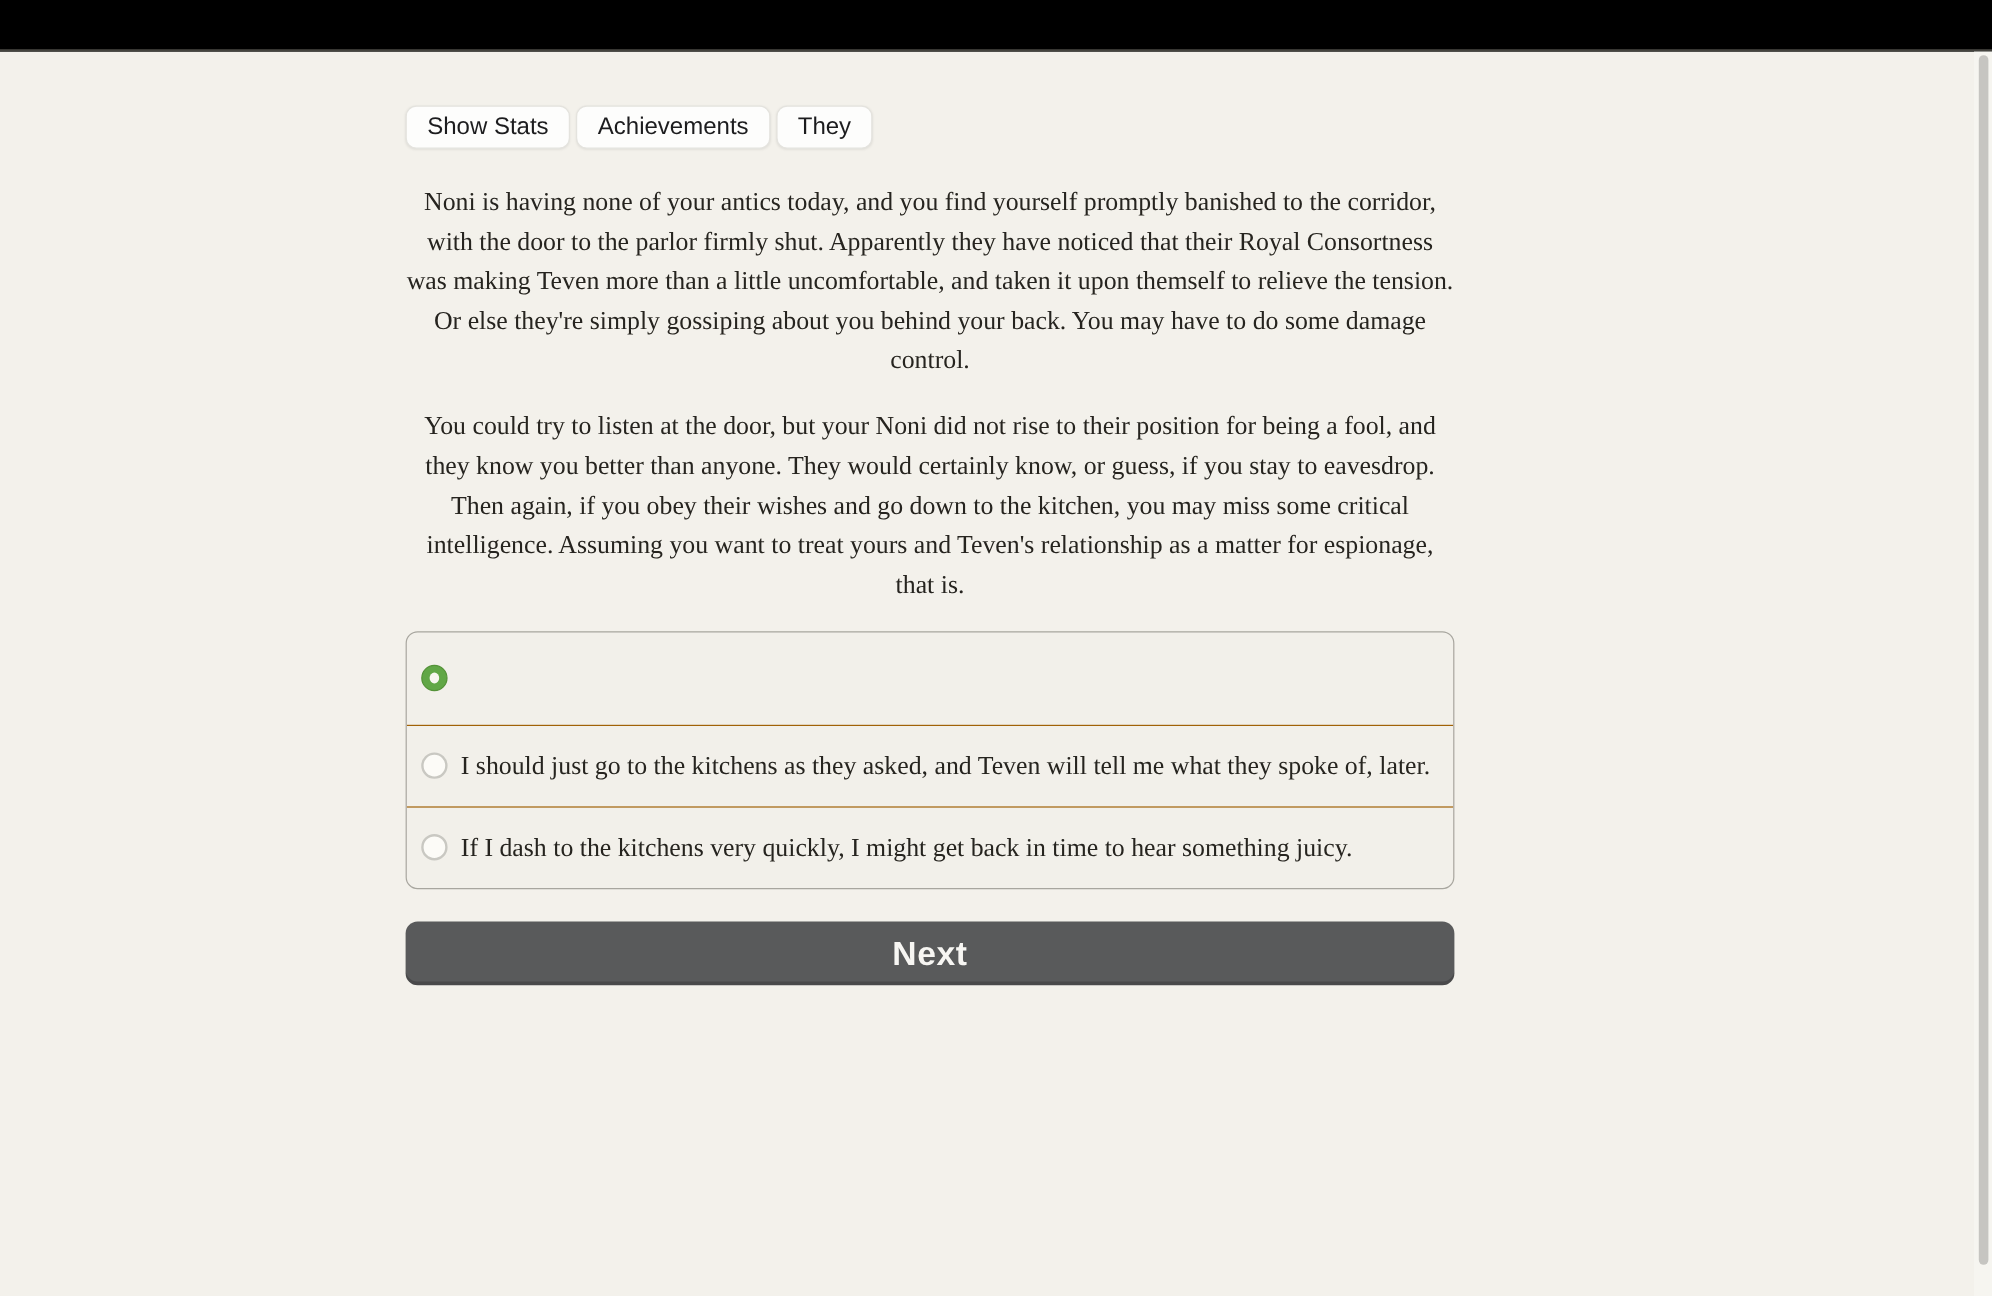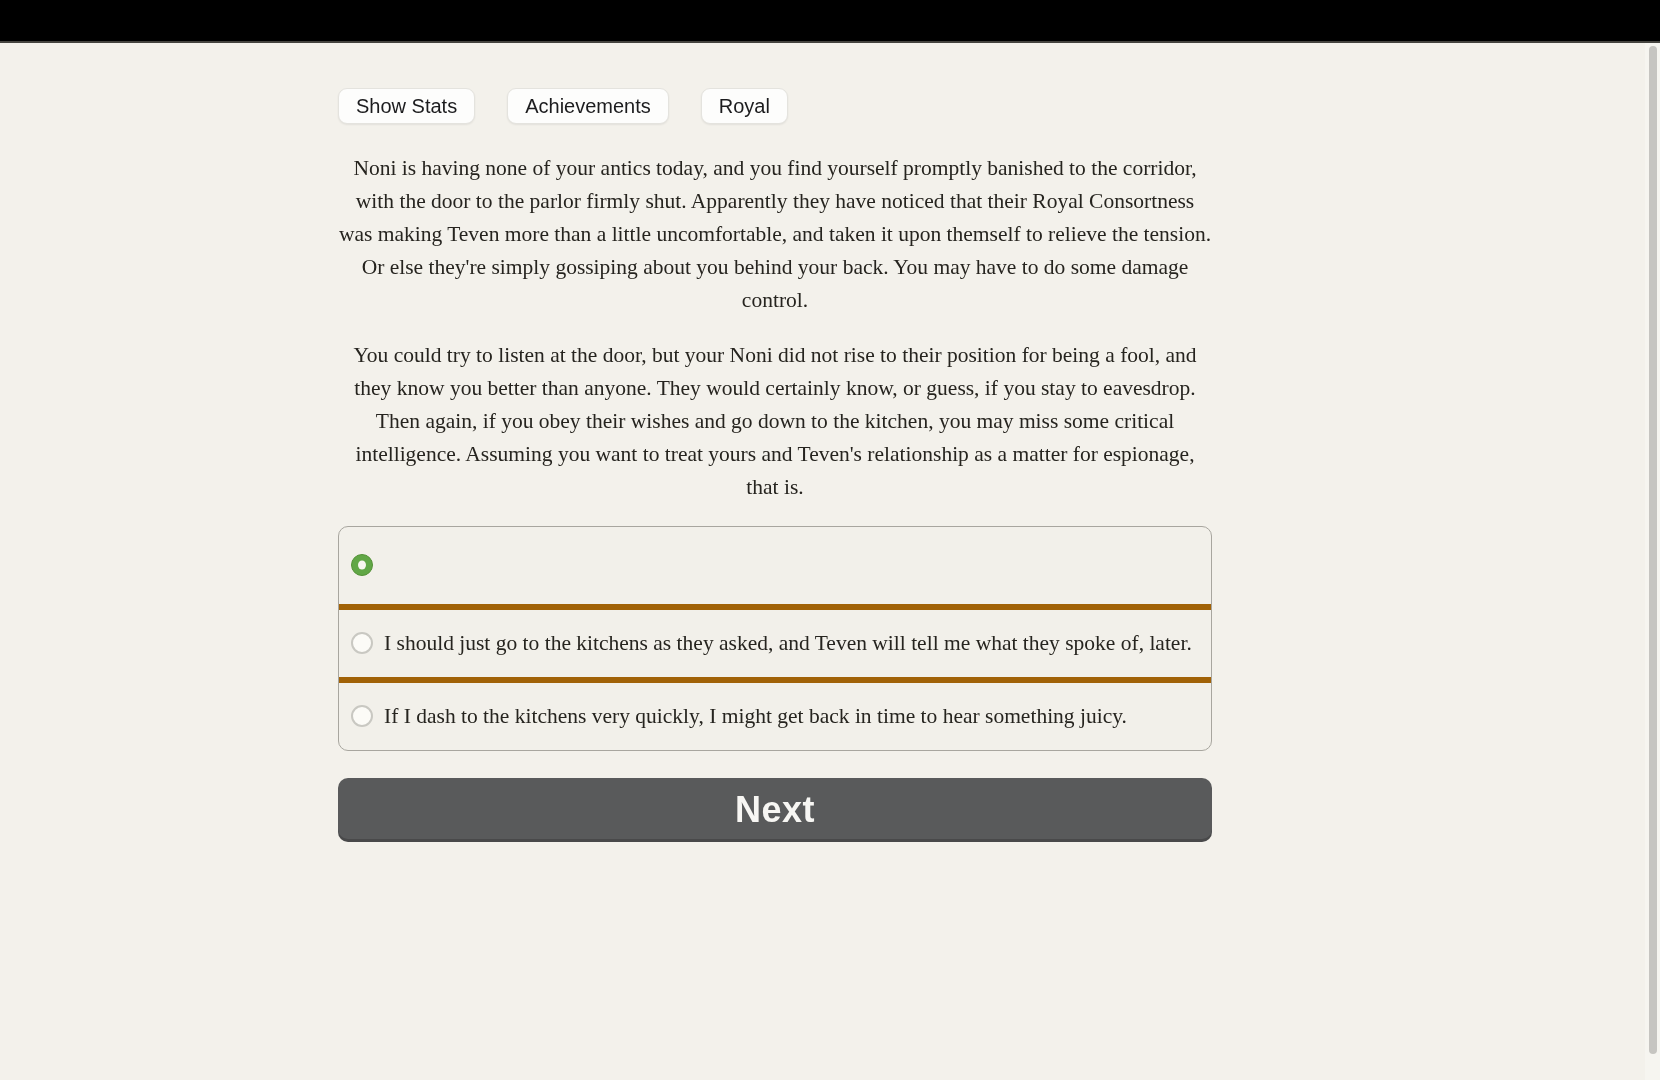--- a/index.html
+++ b/index.html
@@ -32,21 +32,21 @@
     border-radius: 4px;
   }
 
   
   .content {
     position: absolute; left: 338px; top: 88px;
     width: 874px;
   }
 
   
-  .toolbar { display: flex; gap: 32px; }
+  .toolbar { display: flex; gap: 5px; }
   .toolbar-btn {
     background: #fdfdfc;
     border: 1px solid #e4e3de;
     border-radius: 9px;
     box-shadow: 0 1px 2px rgba(0,0,0,0.07);
     padding: 5px 17px;
     font-family: "Liberation Sans", sans-serif;
     font-size: 20px;
     line-height: 24px;
     color: #1c1c1e;
@@ -73,21 +73,21 @@
     background: #f2f0ea;
   }
   .choice-option {
     padding: 17px 12px;
     font-family: "Liberation Serif", serif;
     font-size: 21.5px;
     line-height: 33px;
     color: #26241f;
     cursor: pointer;
   }
-  .choice-option + .choice-option { border-top: 6px solid #a16207; }
+  .choice-option + .choice-option { border-top: 1px solid #a16207; }
   .choice-option:first-child { padding-top: 22px; padding-bottom: 22px; }
 
   .radio {
     display: inline-block;
     width: 22px; height: 22px;
     border-radius: 50%;
     box-sizing: border-box;
     background: #fcfbf7;
     border: 2px solid #c9c8c2;
     vertical-align: -4px;
@@ -105,49 +105,49 @@
     width: 8px; height: 9px;
     transform: translate(-50%, -50%);
     border-radius: 50%;
     background: #f7f6ef;
   }
 
   
   .next-btn {
     display: block;
     margin-top: 27px;
-    width: 874px; height: 64px;
+    width: 874px; height: 53px;
     background: #595a5b;
     border: none;
     border-radius: 10px;
     box-shadow: inset 0 -3px 0 rgba(0,0,0,0.18);
     color: #f7f6f3;
     font-family: "Liberation Sans", sans-serif;
-    font-size: 36px;
+    font-size: 28px;
     font-weight: bold;
     letter-spacing: 0.5px;
     text-align: center;
     cursor: pointer;
   }
 </style>
 </head>
 <body>
 
 <div class="top-bar"></div>
 
 <div class="scrollbar-track">
   <div class="scrollbar-thumb"></div>
 </div>
 
 <div class="content">
 
   <div class="toolbar">
     <button class="toolbar-btn">Show Stats</button>
     <button class="toolbar-btn">Achievements</button>
-    <button class="toolbar-btn">Royal</button>
+    <button class="toolbar-btn">They</button>
   </div>
 
   <div class="story">
     <p>Noni is having none of your antics today, and you find yourself promptly banished to the corridor, with the door to the parlor firmly shut. Apparently they have noticed that their Royal Consortness was making Teven more than a little uncomfortable, and taken it upon themself to relieve the tension. Or else they're simply gossiping about you behind your back. You may have to do some damage control.</p>
     <p>You could try to listen at the door, but your Noni did not rise to their position for being a fool, and they know you better than anyone. They would certainly know, or guess, if you stay to eavesdrop. Then again, if you obey their wishes and go down to the kitchen, you may miss some critical intelligence. Assuming you want to treat yours and Teven's relationship as a matter for espionage, that is.</p>
   </div>
 
   <div class="choice-box">
     <div class="choice-option">
       <span class="radio selected"></span>

